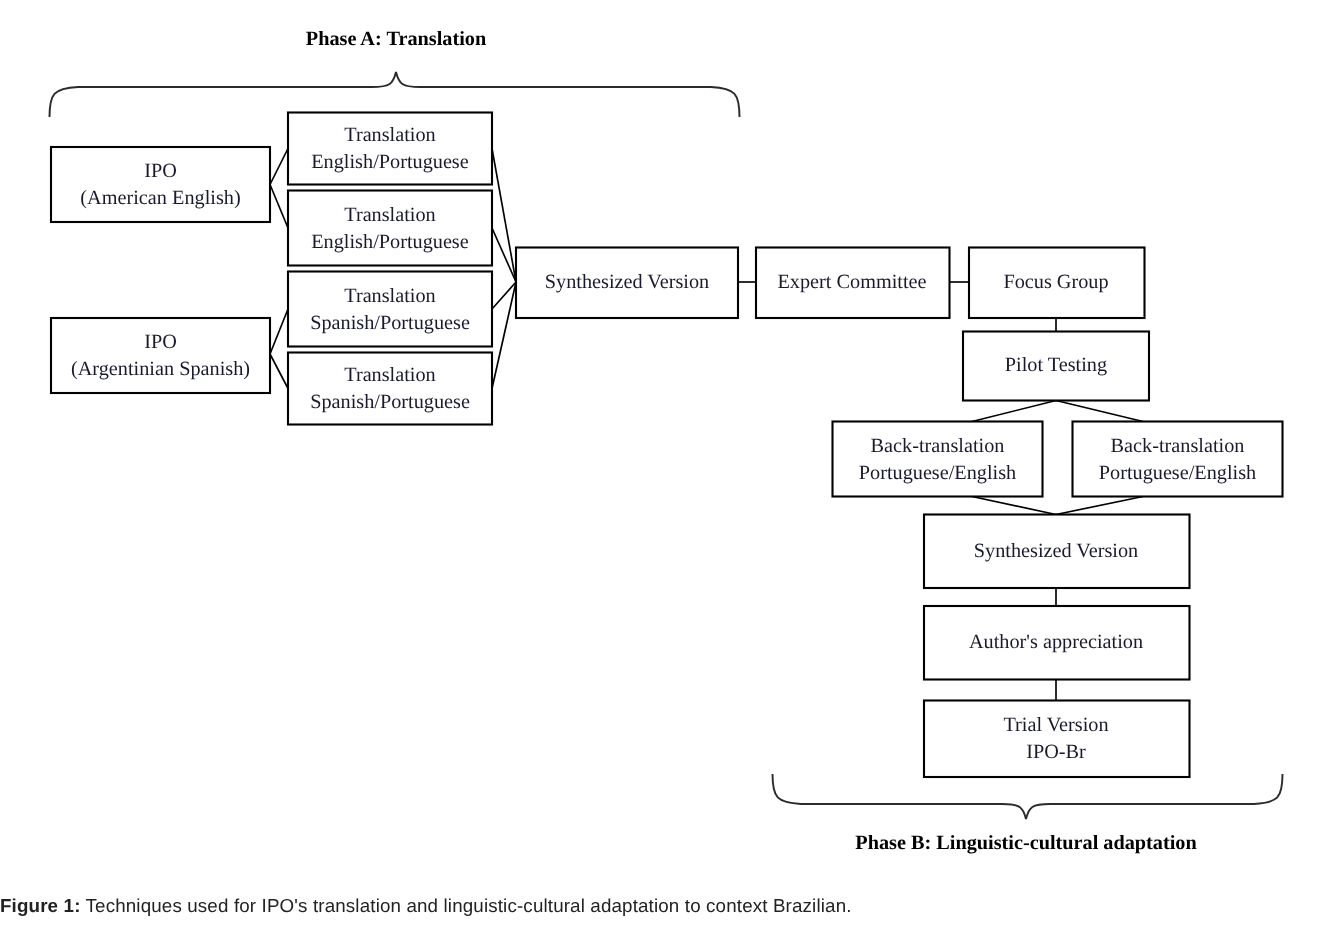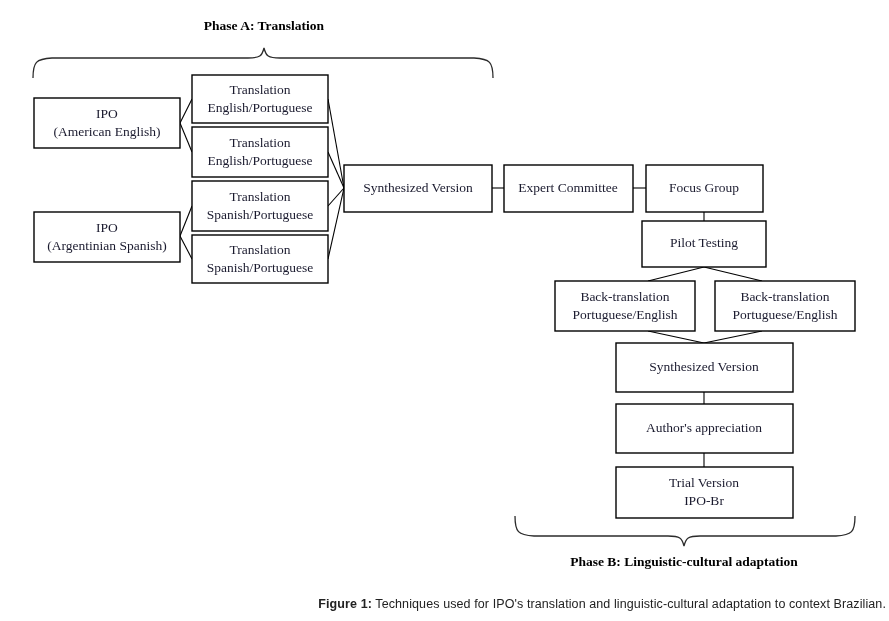--- a/index.html
+++ b/index.html
@@ -54,21 +54,21 @@
     font-size: 13.5px;
     font-weight: bold;
     fill: #000000;
     text-anchor: middle;
   }
   .caption {
     position: absolute;
     left: 0;
     right: 0;
     top: 597px;
-    text-align: right;
+    text-align: left;
     font-family: "Liberation Sans", sans-serif;
     font-size: 12.5px;
     color: #222222;
     letter-spacing: 0.1px;
   }
   .caption b {
     font-weight: bold;
   }
 </style>
 </head>

